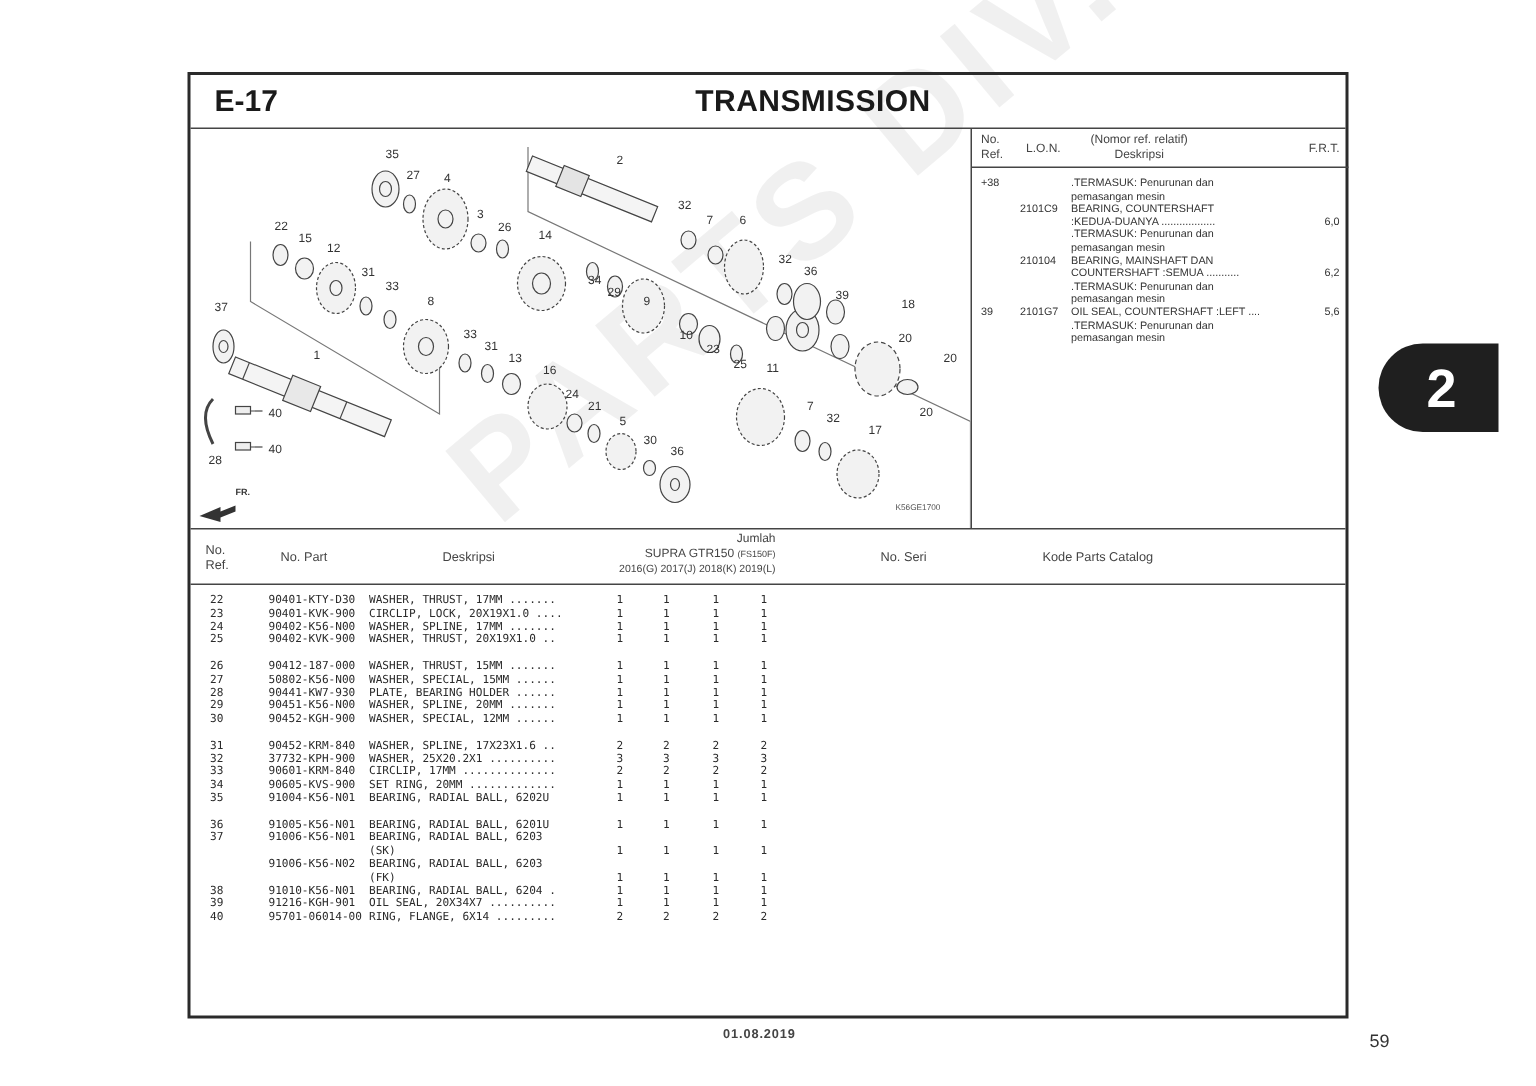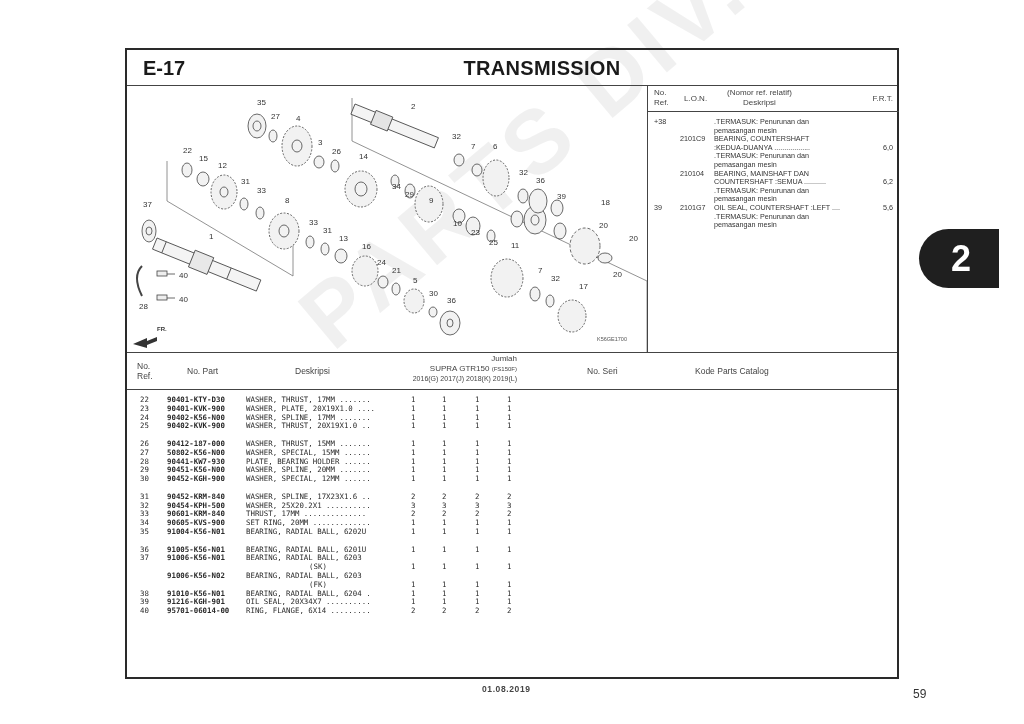--- a/index.html
+++ b/index.html
@@ -63,27 +63,27 @@
   .ph-kode { left: 568px; top: 13px; }
 
   .parts-body {
     position: absolute; left: 0; top: 345px; width: 100%;
     font-family: "DejaVu Sans Mono", monospace; font-size: 7.4px; color: #2a2a2a;
   }
   .prow { position: relative; height: 8.8px; white-space: pre; }
   .prow.gap { margin-top: 8.8px; }
   .prow span { position: absolute; top: 0; }
   .p-ref { left: 13px; }
-  .p-num { left: 40px; font-weight: bold; }
+  .p-num { left: 52px; }
   .p-desc { left: 119px; }
   .p-q0 { left: 284px; }
   .p-q1 { left: 315px; }
   .p-q2 { left: 348px; }
   .p-q3 { left: 380px; }
-  .p-sub { left: 119px; width: 144px; text-align: center; }
+  .p-sub { left: 119px; width: 144px; text-align: left; }
 
   .chapter-tab {
     position: absolute; left: 919px; top: 229px; width: 80px; height: 59px;
     background: #1f1f1f; border-radius: 30px 0 0 30px;
     color: #fff; font-size: 36px; font-weight: bold; text-align: center; line-height: 59px;
     padding-left: 4px;
   }
   .page-num { position: absolute; left: 913px; top: 663px; font-size: 12px; color: #333; margin-top: 24px; }
   .footer-date { position: absolute; left: 482px; top: 684px; font-size: 8.5px; font-weight: bold; color: #444; letter-spacing: 0.6px; }
 
@@ -282,31 +282,31 @@
       <div>Jumlah</div>
       <div><span>SUPRA GTR150</span> <span class="small">(FS150F)</span></div>
       <div style="font-size:7px">2016(G)  2017(J)  2018(K)  2019(L)</div>
     </div>
     <div class="ph ph-seri">No. Seri</div>
     <div class="ph ph-kode">Kode Parts Catalog</div>
   </div>
 
   <div class="parts-body" id="parts-body">
       <div class="prow"><span class="p-ref">22</span><span class="p-num">90401-KTY-D30</span><span class="p-desc">WASHER, THRUST, 17MM .......</span><span class="p-q0">1</span><span class="p-q1">1</span><span class="p-q2">1</span><span class="p-q3">1</span></div>
-      <div class="prow"><span class="p-ref">23</span><span class="p-num">90401-KVK-900</span><span class="p-desc">WASHER, PLATE, 20X19X1.0 ....</span><span class="p-q0">1</span><span class="p-q1">1</span><span class="p-q2">1</span><span class="p-q3">1</span></div>
+      <div class="prow"><span class="p-ref">23</span><span class="p-num">90401-KVK-900</span><span class="p-desc">CIRCLIP, LOCK, 20X19X1.0 ....</span><span class="p-q0">1</span><span class="p-q1">1</span><span class="p-q2">1</span><span class="p-q3">1</span></div>
       <div class="prow"><span class="p-ref">24</span><span class="p-num">90402-K56-N00</span><span class="p-desc">WASHER, SPLINE, 17MM .......</span><span class="p-q0">1</span><span class="p-q1">1</span><span class="p-q2">1</span><span class="p-q3">1</span></div>
       <div class="prow"><span class="p-ref">25</span><span class="p-num">90402-KVK-900</span><span class="p-desc">WASHER, THRUST, 20X19X1.0 ..</span><span class="p-q0">1</span><span class="p-q1">1</span><span class="p-q2">1</span><span class="p-q3">1</span></div>
       <div class="prow gap"><span class="p-ref">26</span><span class="p-num">90412-187-000</span><span class="p-desc">WASHER, THRUST, 15MM .......</span><span class="p-q0">1</span><span class="p-q1">1</span><span class="p-q2">1</span><span class="p-q3">1</span></div>
       <div class="prow"><span class="p-ref">27</span><span class="p-num">50802-K56-N00</span><span class="p-desc">WASHER, SPECIAL, 15MM ......</span><span class="p-q0">1</span><span class="p-q1">1</span><span class="p-q2">1</span><span class="p-q3">1</span></div>
       <div class="prow"><span class="p-ref">28</span><span class="p-num">90441-KW7-930</span><span class="p-desc">PLATE, BEARING HOLDER ......</span><span class="p-q0">1</span><span class="p-q1">1</span><span class="p-q2">1</span><span class="p-q3">1</span></div>
       <div class="prow"><span class="p-ref">29</span><span class="p-num">90451-K56-N00</span><span class="p-desc">WASHER, SPLINE, 20MM .......</span><span class="p-q0">1</span><span class="p-q1">1</span><span class="p-q2">1</span><span class="p-q3">1</span></div>
       <div class="prow"><span class="p-ref">30</span><span class="p-num">90452-KGH-900</span><span class="p-desc">WASHER, SPECIAL, 12MM ......</span><span class="p-q0">1</span><span class="p-q1">1</span><span class="p-q2">1</span><span class="p-q3">1</span></div>
       <div class="prow gap"><span class="p-ref">31</span><span class="p-num">90452-KRM-840</span><span class="p-desc">WASHER, SPLINE, 17X23X1.6 ..</span><span class="p-q0">2</span><span class="p-q1">2</span><span class="p-q2">2</span><span class="p-q3">2</span></div>
-      <div class="prow"><span class="p-ref">32</span><span class="p-num">90454-KPH-500</span><span class="p-desc">WASHER, 25X20.2X1 ..........</span><span class="p-q0">3</span><span class="p-q1">3</span><span class="p-q2">3</span><span class="p-q3">3</span></div>
-      <div class="prow"><span class="p-ref">33</span><span class="p-num">90601-KRM-840</span><span class="p-desc">THRUST, 17MM ..............</span><span class="p-q0">2</span><span class="p-q1">2</span><span class="p-q2">2</span><span class="p-q3">2</span></div>
+      <div class="prow"><span class="p-ref">32</span><span class="p-num">37732-KPH-900</span><span class="p-desc">WASHER, 25X20.2X1 ..........</span><span class="p-q0">3</span><span class="p-q1">3</span><span class="p-q2">3</span><span class="p-q3">3</span></div>
+      <div class="prow"><span class="p-ref">33</span><span class="p-num">90601-KRM-840</span><span class="p-desc">CIRCLIP, 17MM ..............</span><span class="p-q0">2</span><span class="p-q1">2</span><span class="p-q2">2</span><span class="p-q3">2</span></div>
       <div class="prow"><span class="p-ref">34</span><span class="p-num">90605-KVS-900</span><span class="p-desc">SET RING, 20MM .............</span><span class="p-q0">1</span><span class="p-q1">1</span><span class="p-q2">1</span><span class="p-q3">1</span></div>
       <div class="prow"><span class="p-ref">35</span><span class="p-num">91004-K56-N01</span><span class="p-desc">BEARING, RADIAL BALL, 6202U</span><span class="p-q0">1</span><span class="p-q1">1</span><span class="p-q2">1</span><span class="p-q3">1</span></div>
       <div class="prow gap"><span class="p-ref">36</span><span class="p-num">91005-K56-N01</span><span class="p-desc">BEARING, RADIAL BALL, 6201U</span><span class="p-q0">1</span><span class="p-q1">1</span><span class="p-q2">1</span><span class="p-q3">1</span></div>
       <div class="prow"><span class="p-ref">37</span><span class="p-num">91006-K56-N01</span><span class="p-desc">BEARING, RADIAL BALL, 6203</span><span class="p-q0"></span><span class="p-q1"></span><span class="p-q2"></span><span class="p-q3"></span></div>
       <div class="prow"><span class="p-ref"></span><span class="p-num"></span><span class="p-desc"></span><span class="p-sub">(SK)</span><span class="p-q0">1</span><span class="p-q1">1</span><span class="p-q2">1</span><span class="p-q3">1</span></div>
       <div class="prow"><span class="p-ref"></span><span class="p-num">91006-K56-N02</span><span class="p-desc">BEARING, RADIAL BALL, 6203</span><span class="p-q0"></span><span class="p-q1"></span><span class="p-q2"></span><span class="p-q3"></span></div>
       <div class="prow"><span class="p-ref"></span><span class="p-num"></span><span class="p-desc"></span><span class="p-sub">(FK)</span><span class="p-q0">1</span><span class="p-q1">1</span><span class="p-q2">1</span><span class="p-q3">1</span></div>
       <div class="prow"><span class="p-ref">38</span><span class="p-num">91010-K56-N01</span><span class="p-desc">BEARING, RADIAL BALL, 6204 .</span><span class="p-q0">1</span><span class="p-q1">1</span><span class="p-q2">1</span><span class="p-q3">1</span></div>
       <div class="prow"><span class="p-ref">39</span><span class="p-num">91216-KGH-901</span><span class="p-desc">OIL SEAL, 20X34X7 ..........</span><span class="p-q0">1</span><span class="p-q1">1</span><span class="p-q2">1</span><span class="p-q3">1</span></div>
       <div class="prow"><span class="p-ref">40</span><span class="p-num">95701-06014-00</span><span class="p-desc">RING, FLANGE, 6X14 .........</span><span class="p-q0">2</span><span class="p-q1">2</span><span class="p-q2">2</span><span class="p-q3">2</span></div>

